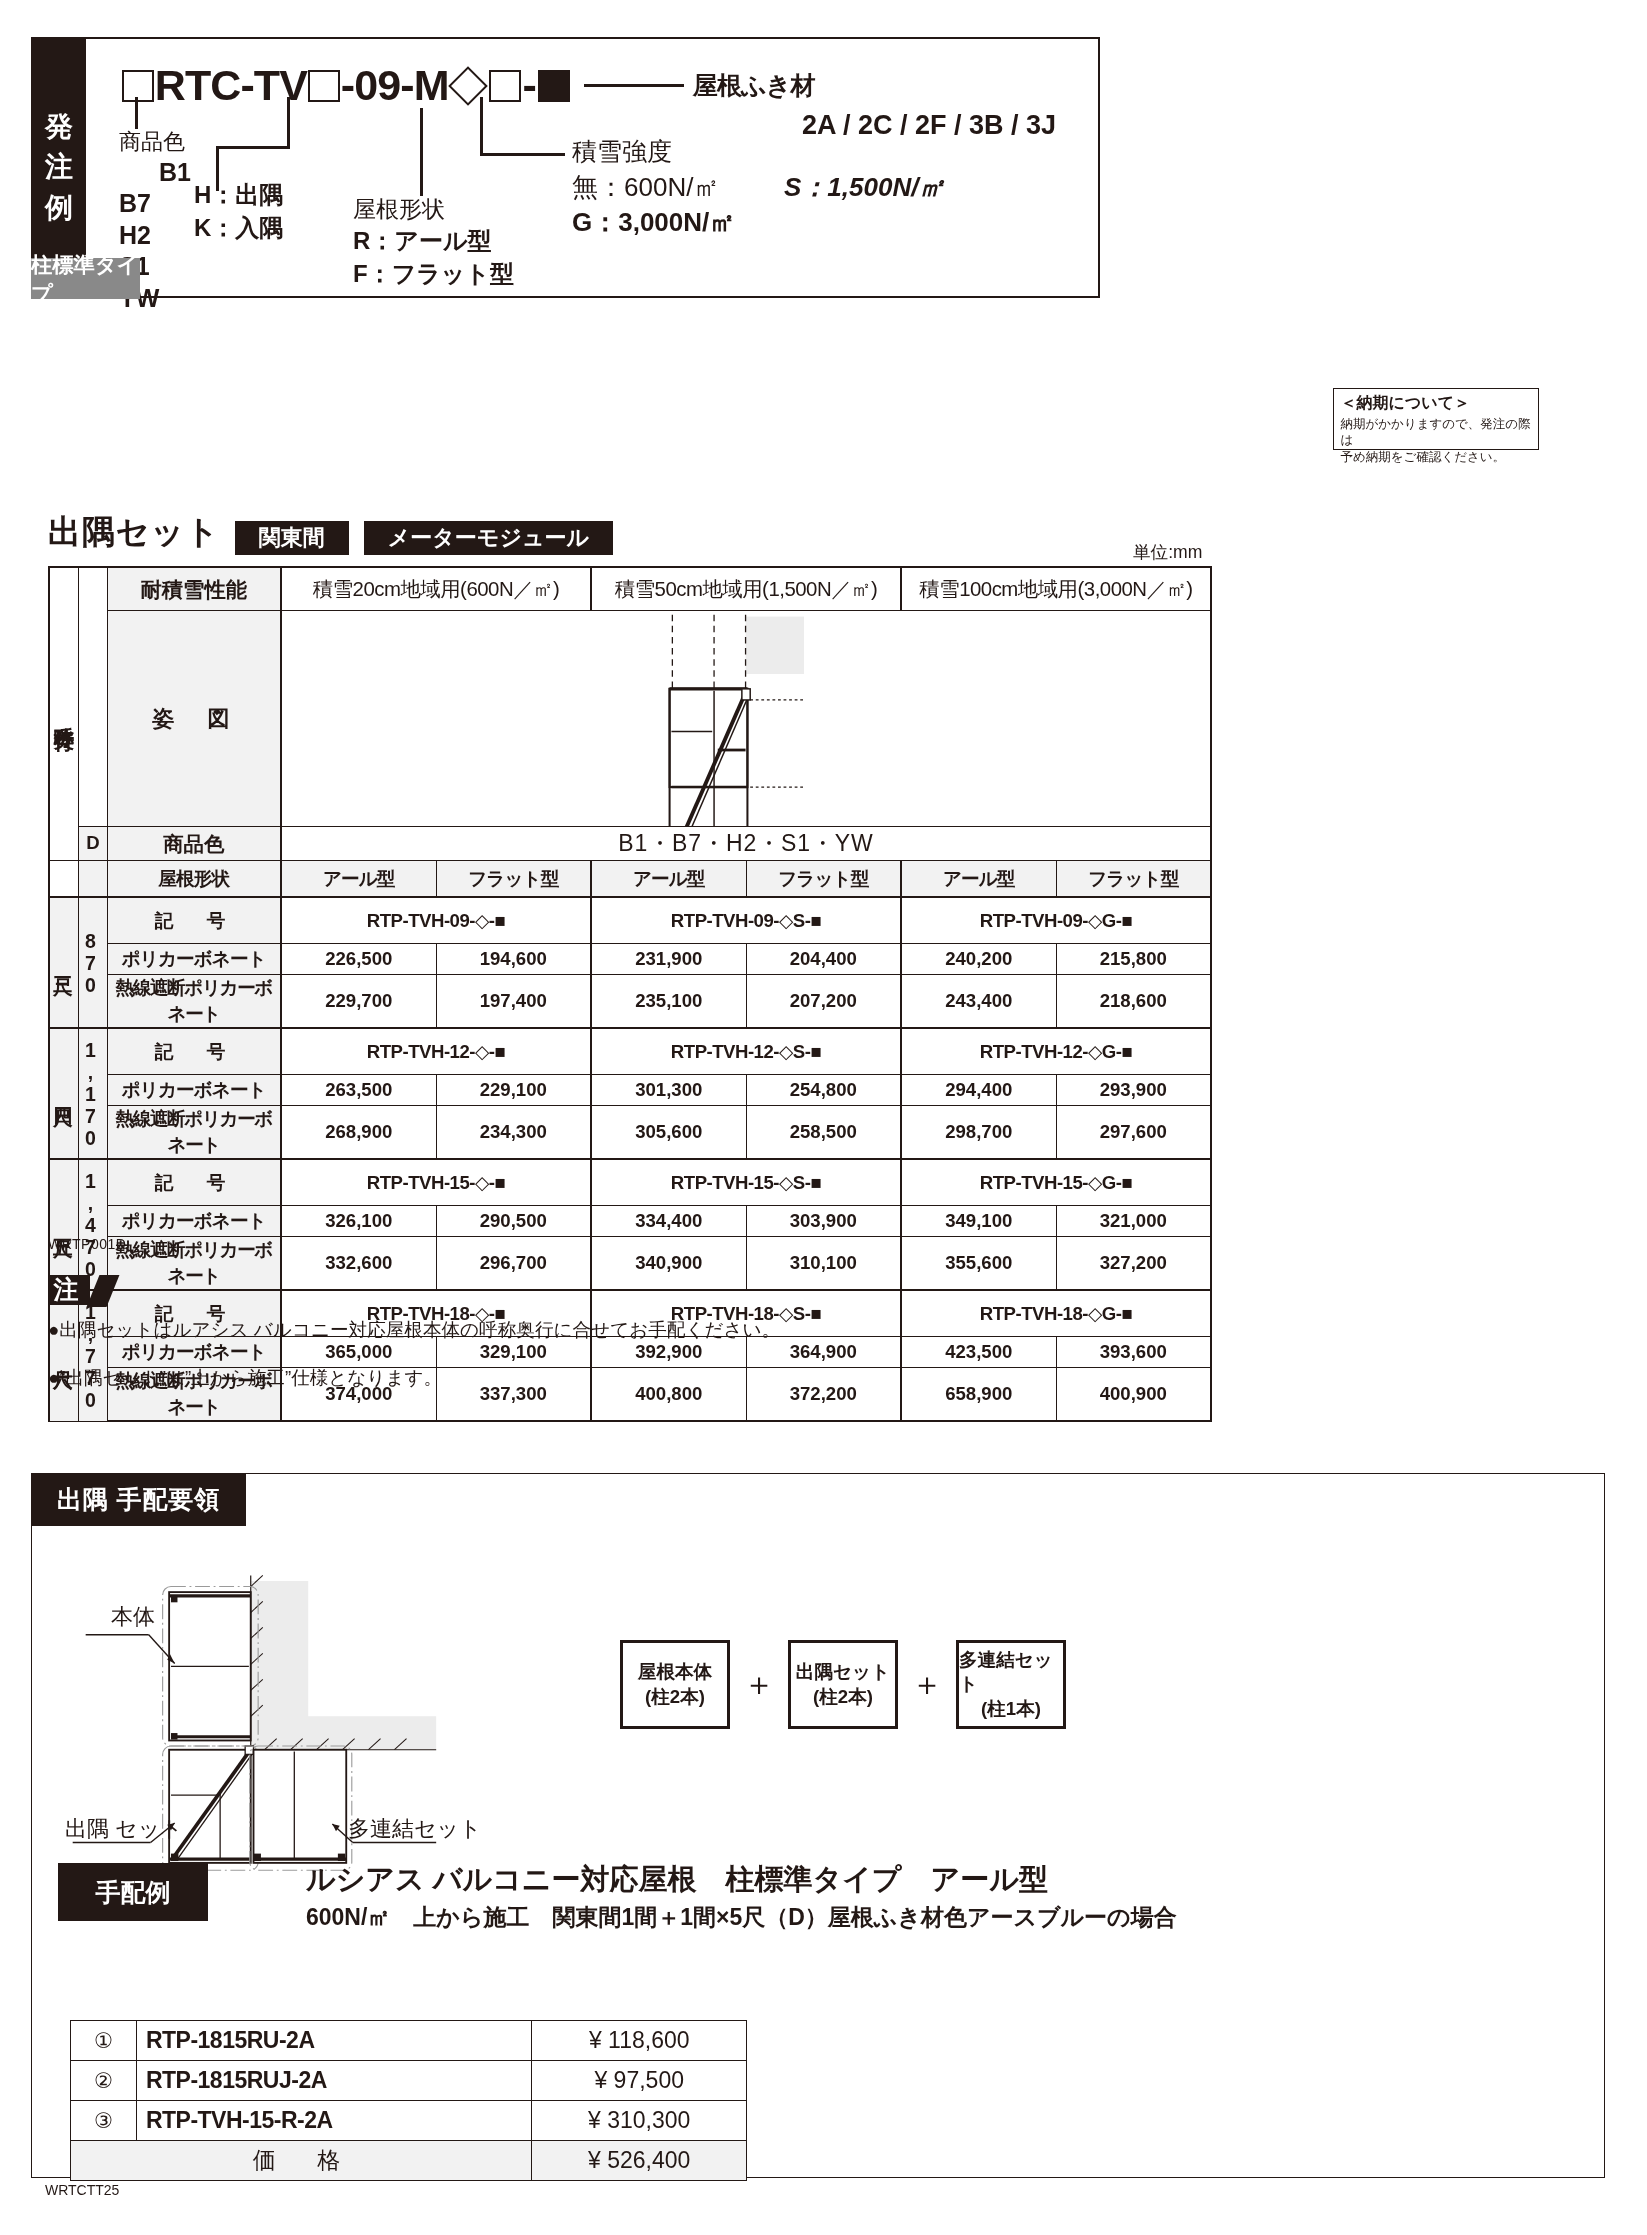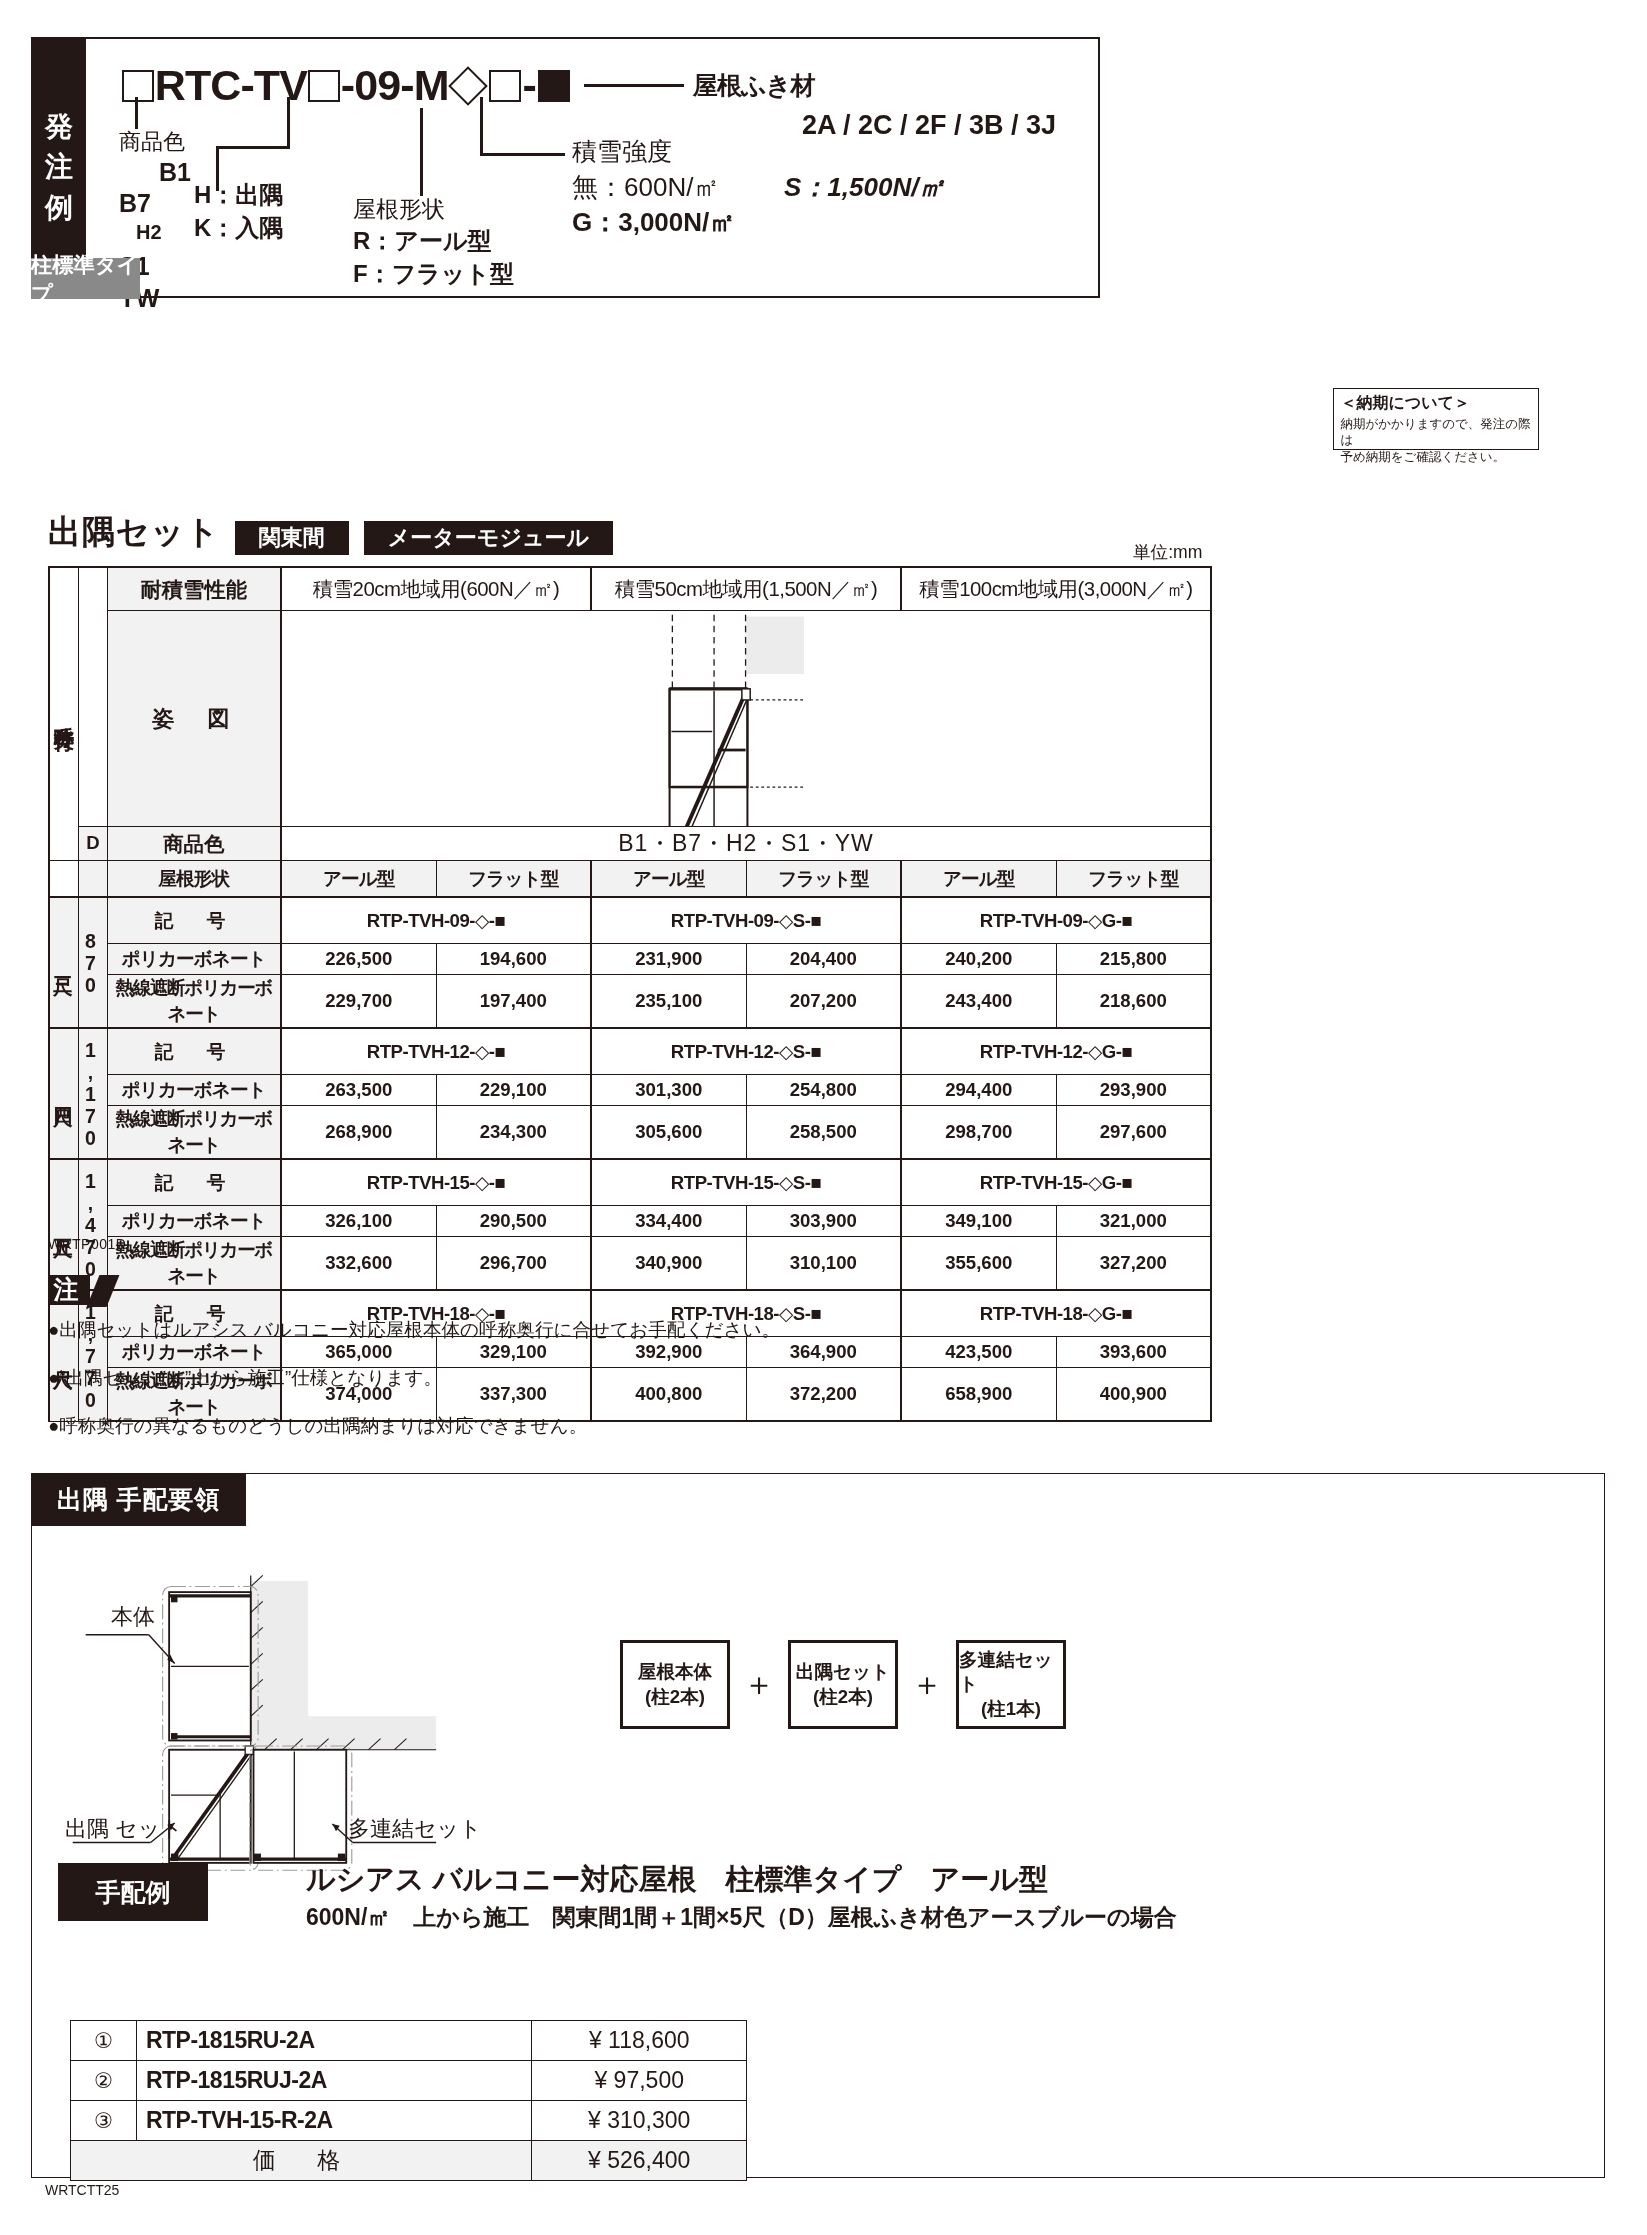--- a/index.html
+++ b/index.html
@@ -140,21 +140,21 @@
       <span class="leader"></span>
       <span class="lbl" style="position:static;font-size:25px;">屋根ふき材</span>
     </div>
 
     <div class="lbl lbl-b" style="left:716px;top:69px;font-size:27px;">2A / 2C / 2F / 3B / 3J</div>
 
     <div class="vline" style="left:49px;top:58px;height:32px;"></div>
     <div class="lbl" style="left:33px;top:89px;">商品色</div>
     <div class="lbl lbl-b" style="left:33px;top:117px;font-size:25px;margin-left:40px;">B1</div>
     <div class="lbl lbl-b" style="left:33px;top:148px;font-size:25px;">B7</div>
-    <div class="lbl lbl-b" style="left:50px;top:180px;font-size:20px;text-align:right;">H2</div>
+    <div class="lbl lbl-b" style="left:33px;top:180px;font-size:25px;text-align:right;">H2</div>
     <div class="lbl lbl-b" style="left:33px;top:211px;font-size:25px;">S1</div>
     <div class="lbl lbl-b" style="left:33px;top:243px;font-size:25px;">YW</div>
 
     <div class="vline" style="left:201px;top:58px;height:52px;"></div>
     <div class="hline" style="left:130px;top:107px;width:74px;"></div>
     <div class="vline" style="left:130px;top:107px;height:45px;"></div>
     <div class="lbl lbl-b" style="left:108px;top:140px;font-size:24px;">H：出隅</div>
     <div class="lbl lbl-b" style="left:108px;top:173px;font-size:24px;">K：入隅</div>
 
     <div class="vline" style="left:334px;top:69px;height:88px;"></div>
@@ -397,21 +397,20 @@
 
 <div class="abs" id="notes">
   <div style="display:flex;align-items:flex-start;">
     <span id="note-badge">
       <span>注</span><span style="display:inline-block;transform:skewX(-18deg);width:7.4px;"> </span>
     </span>
     <span style="display:inline-block;width:20.4px;height:32px;background:#231815;transform:skewX(-22deg);margin-left:3.7px;"></span>
   </div>
   <div class="note-line" style="margin-top:9.3px;">●出隅セットはルアシス バルコニー対応屋根本体の呼称奥行に合せてお手配ください。</div>
   <div class="note-line">●”出隅セット”は”上から施工”仕様となります。</div>
-  <div class="note-line">●呼称奥行の異なるものどうしの出隅納まりは対応できません。</div>
 </div>
 
 <div class="abs" id="bottom-panel"></div>
 <div class="abs" id="bottom-tag">出隅 手配要領</div>
 
 <div class="abs" style="left:65px;top:1568px;width:594px;height:306px;">
   <svg viewBox="0 0 640 330" width="594" height="306">
 
     <path d="M200 14 L262 14 L262 160 L400 160 L400 196 L200 196 Z" fill="#ececec"></path>
 

